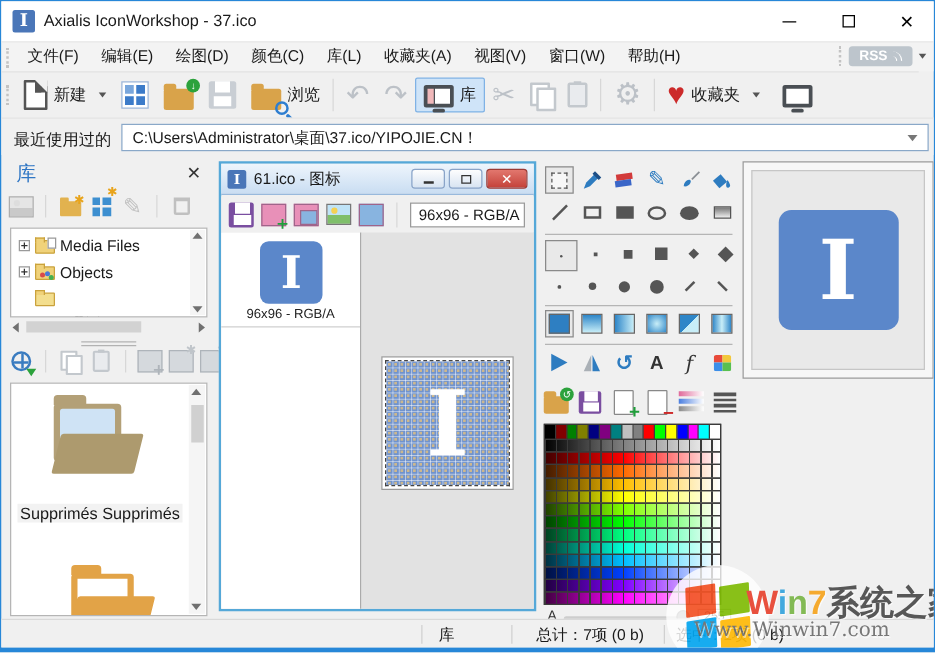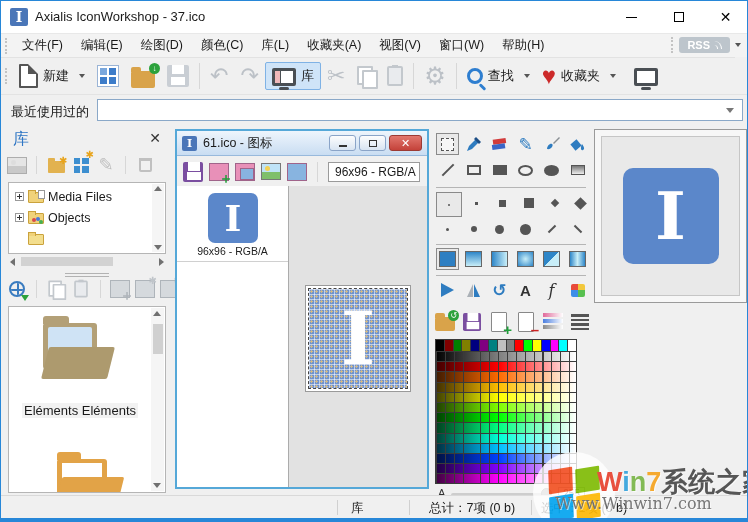--- a/index.html
+++ b/index.html
@@ -280,20 +280,28 @@
         </span>
       </div>
     <div class="tbtn">
       <span class="fld">
           <span class="badge" style="right:-5px;top:-8px;background:#2ca23c">↓</span>
         </span>
     </div>
     <div class="tbtn">
         <span class="i-floppy" style="background:#c9ced4"></span>
       </div>
+    <div class="tbtn">
+      <span class="fld">
+          <span class="badge" style="right:-6px;bottom:-4px;top:auto;background:transparent">
+            <span class="i-mag small"></span>
+          </span>
+        </span>
+      <span class="lbl">浏览</span>
+    </div>
     <span class="tsep"></span>
     <div class="tbtn">
         <span class="uglyph gray">↶</span>
       </div>
     <div class="tbtn">
         <span class="uglyph gray">↷</span>
       </div>
     <div class="tbtn active">
       <span class="i-monitor lib">
           <i></i>
@@ -308,39 +316,35 @@
       </div>
     <div class="tbtn">
         <span class="i-paste"></span>
       </div>
     <span class="tsep"></span>
     <div class="tbtn">
         <span class="uglyph gray" style="font-size:24px">⚙</span>
       </div>
     <span class="tsep"></span>
     <div class="tbtn">
-      <span class="i-mag"></span>
-      <span class="lbl">查找</span>
-      <span class="caret"></span>
-    </div>
-    <div class="tbtn">
       <span style="color:#cc2a2a;font-size:24px;line-height:1">♥</span>
       <span class="lbl">收藏夹</span>
       <span class="caret"></span>
     </div>
     <div class="tbtn" style="margin-left:6px">
         <span class="i-monitor">
           <i></i>
         </span>
       </div>
   </div>
 
   <div class="addrbar">
     <span class="addr-label">最近使用过的</span>
     <div class="addr-combo">
+      <span>C:\Users\Administrator\桌面\37.ico/YIPOJIE.CN！</span>
       <span class="chev"></span>
     </div>
   </div>
 
   <div class="leftpanel">
     <span class="lp-title">库</span>
     <span class="lp-close">✕</span>
     <div class="lp-tb" style="top:28px">
       <span class="micon">
           <span class="i-pic" style="filter:grayscale(1);opacity:.55"></span>
@@ -436,21 +440,21 @@
             <span class="star" style="color:#c0c5ca">✱</span>
           </span>
         </span>
     </div>
     <div class="filelist">
       <div class="bigfolder">
         <span class="bf-back"></span>
         <span class="bf-paper"></span>
         <span class="bf-front"></span>
       </div>
-      <div class="bf-label"><span>Eléments Eléments</span></div>
+      <div class="bf-label"><span>Supprimés Supprimés</span></div>
       <div class="orangefolder">
         <span class="of-back"></span>
         <span class="of-paper"></span>
         <span class="of-front"></span>
       </div>
       <div class="fl-scroll">
         <span class="tri-up" style="position:absolute;left:2px;top:3px"></span>
         <span class="fl-thumb"></span>
         <span class="tri-dn" style="position:absolute;left:2px;bottom:3px"></span>
       </div>

